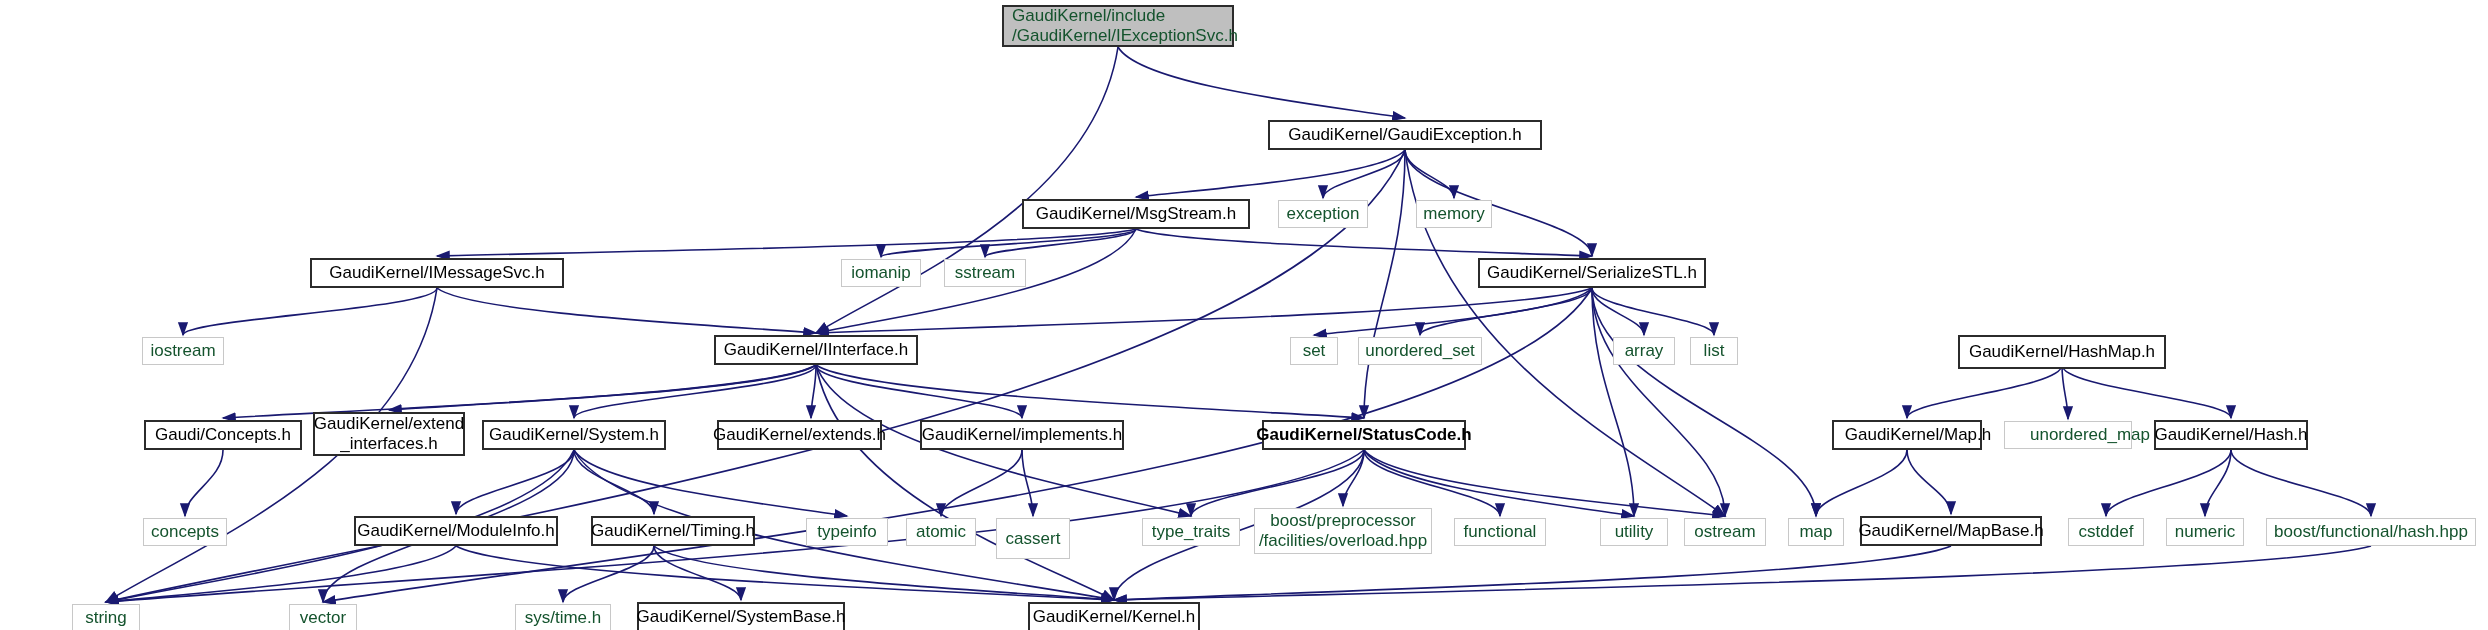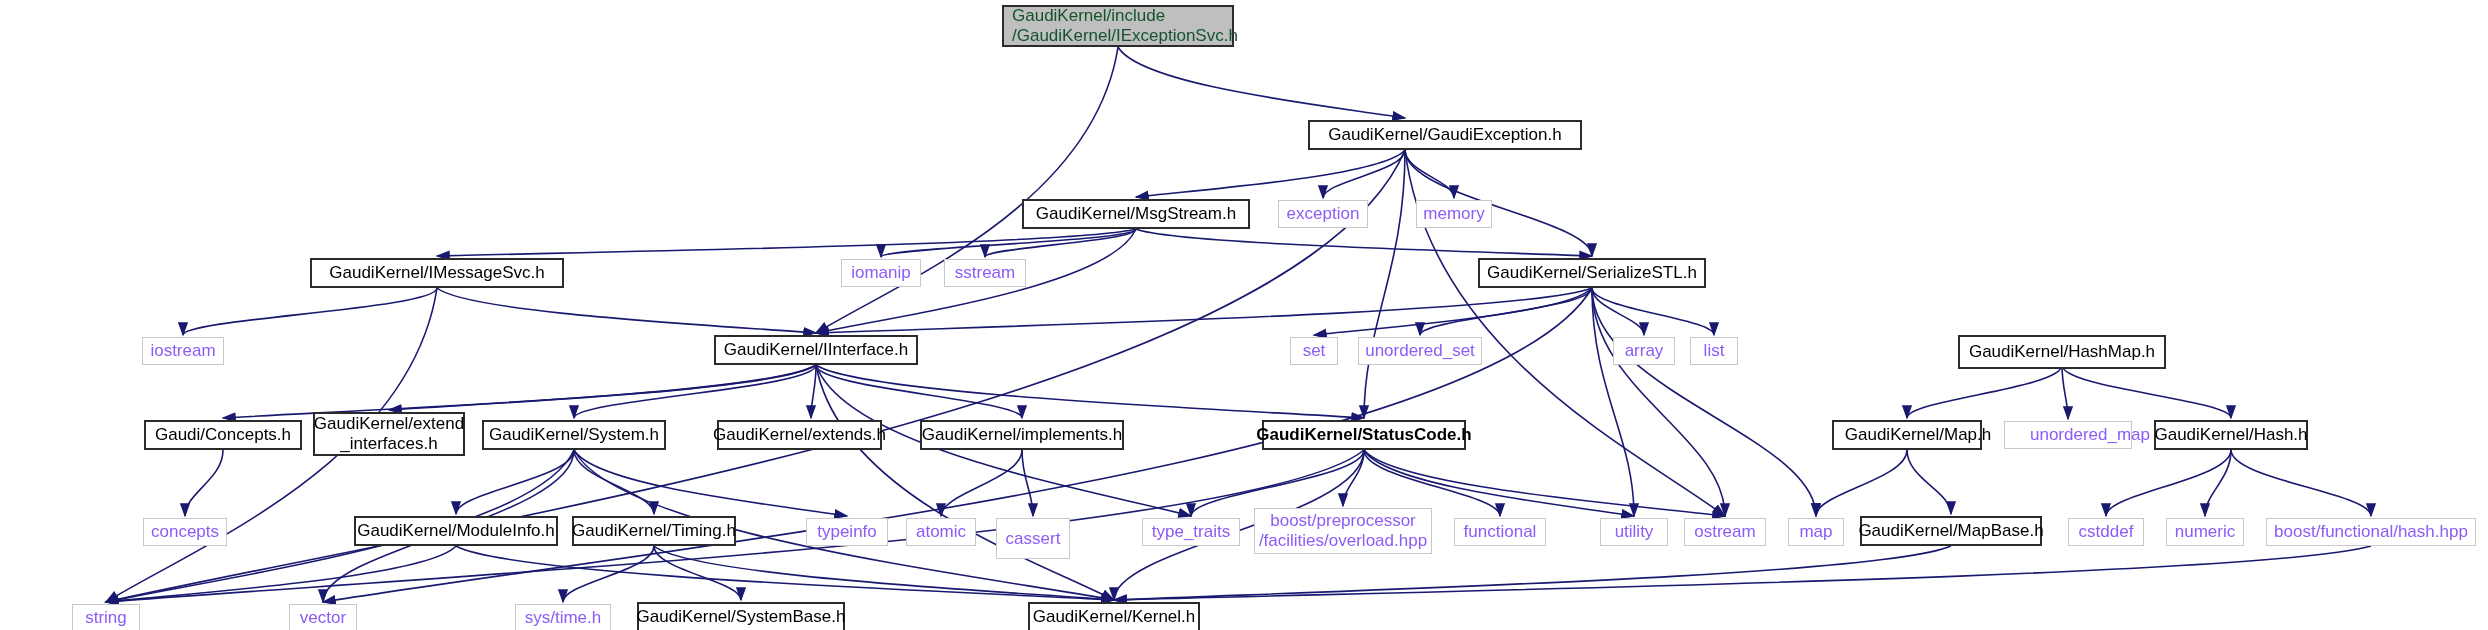--- a/index.html
+++ b/index.html
@@ -1,21 +1,21 @@
 <!DOCTYPE html>
 <html><head>
 <meta charset="utf-8">
 <style>
   html,body{margin:0;padding:0;background:#ffffff;}
   #graph-root{position:relative;width:2488px;height:630px;background:#ffffff;
     font-family:"Liberation Sans","DejaVu Sans",sans-serif;overflow:hidden;}
   #edges{position:absolute;left:0;top:0;width:2488px;height:630px;}
   .node{position:absolute;box-sizing:border-box;display:flex;align-items:center;
     justify-content:center;text-align:center;line-height:1.15;white-space:pre-line;}
-  .node.sys{border:1px solid #c8c8c8;background:#ffffff;color:#8b5cf6;font-size:17px;}
+  .node.sys{border:1px solid #c8c8c8;background:#ffffff;color:#14532d;font-size:17px;}
   .node.gk{border:2px solid #2b2b2b;background:#ffffff;color:#000000;font-size:17px;}
   .node.root{border:2px solid #2b2b2b;background:#bfbfbf;color:#14532d;font-size:17px;
     justify-content:flex-start;padding-left:8px;text-align:left;}
   .node.two-line{font-size:17px;}
 </style>
 </head>
 <body>
 
 <div id="graph-root">
   <svg id="edges" viewBox="0 0 2488 630" xmlns="http://www.w3.org/2000/svg">
@@ -88,21 +88,21 @@
         <path d="M654,546 C654,571.2 563,582.4 563,602" marker-end="url(#ah)"></path>
         <path d="M654,546 C654,570.3 741,581.1 741,600" marker-end="url(#ah)"></path>
         <path d="M654,546 C690.8,575.7 985.2,590.28 1114,600" marker-end="url(#ah)"></path>
         <path d="M1951,546 C1884.04,575.7 1348.3600000000001,590.28 1114,600" marker-end="url(#ah)"></path>
         <path d="M2371,546 C2270.44,575.7 1465.96,590.28 1114,600" marker-end="url(#ah)"></path>
       </g>
   </svg>
   <div id="node-layer">
       <div class="node root two-line" style="left: 1002px; top: 5px; width: 232px; height: 42px;">GaudiKernel/include
 /GaudiKernel/IExceptionSvc.h</div>
-      <div class="node gk" style="left: 1268px; top: 120px; width: 274px; height: 30px; margin-left: 40px;">GaudiKernel/GaudiException.h</div>
+      <div class="node gk" style="left: 1268px; top: 120px; width: 274px; height: 30px;">GaudiKernel/GaudiException.h</div>
       <div class="node gk" style="left: 1022px; top: 199px; width: 228px; height: 30px;">GaudiKernel/MsgStream.h</div>
       <div class="node sys" style="left: 1278px; top: 200px; width: 90px; height: 28px;">exception</div>
       <div class="node sys" style="left: 1416px; top: 200px; width: 76px; height: 28px;">memory</div>
       <div class="node gk" style="left: 310px; top: 258px; width: 254px; height: 30px;">GaudiKernel/IMessageSvc.h</div>
       <div class="node gk" style="left: 1478px; top: 258px; width: 228px; height: 30px;">GaudiKernel/SerializeSTL.h</div>
       <div class="node sys" style="left: 841px; top: 259px; width: 80px; height: 28px;">iomanip</div>
       <div class="node sys" style="left: 944px; top: 259px; width: 82px; height: 28px;">sstream</div>
       <div class="node sys" style="left: 142px; top: 337px; width: 82px; height: 28px;">iostream</div>
       <div class="node gk" style="left: 714px; top: 335px; width: 204px; height: 30px;">GaudiKernel/IInterface.h</div>
       <div class="node sys" style="left: 1290px; top: 337px; width: 48px; height: 28px;">set</div>
@@ -115,21 +115,21 @@
 _interfaces.h</div>
       <div class="node gk" style="left: 482px; top: 420px; width: 184px; height: 30px;">GaudiKernel/System.h</div>
       <div class="node gk" style="left: 717px; top: 420px; width: 165px; height: 30px;">GaudiKernel/extends.h</div>
       <div class="node gk" style="left: 920px; top: 420px; width: 204px; height: 30px;">GaudiKernel/implements.h</div>
       <div class="node gk" style="left: 1262px; top: 420px; width: 204px; height: 30px; font-weight: bold;">GaudiKernel/StatusCode.h</div>
       <div class="node gk" style="left: 1832px; top: 420px; width: 150px; height: 30px; padding-left: 22px;">GaudiKernel/Map.h</div>
       <div class="node sys" style="left: 2004px; top: 421px; width: 128px; height: 28px; padding-left: 44px;">unordered_map</div>
       <div class="node gk" style="left: 2154px; top: 420px; width: 154px; height: 30px;">GaudiKernel/Hash.h</div>
       <div class="node sys" style="left: 143px; top: 518px; width: 84px; height: 28px;">concepts</div>
       <div class="node gk" style="left: 354px; top: 516px; width: 204px; height: 30px;">GaudiKernel/ModuleInfo.h</div>
-      <div class="node gk" style="left: 572px; top: 516px; width: 164px; height: 30px;">GaudiKernel/Timing.h</div>
+      <div class="node gk" style="left: 591px; top: 516px; width: 164px; height: 30px;">GaudiKernel/Timing.h</div>
       <div class="node sys" style="left: 806px; top: 518px; width: 82px; height: 28px;">typeinfo</div>
       <div class="node sys" style="left: 906px; top: 518px; width: 70px; height: 28px;">atomic</div>
       <div class="node sys" style="left: 996px; top: 518px; width: 74px; height: 41px;">cassert</div>
       <div class="node sys" style="left: 1142px; top: 518px; width: 98px; height: 28px;">type_traits</div>
       <div class="node sys two-line" style="left: 1254px; top: 508px; width: 178px; height: 46px;">boost/preprocessor
 /facilities/overload.hpp</div>
       <div class="node sys" style="left: 1454px; top: 518px; width: 92px; height: 28px;">functional</div>
       <div class="node sys" style="left: 1600px; top: 518px; width: 68px; height: 28px;">utility</div>
       <div class="node sys" style="left: 1684px; top: 518px; width: 82px; height: 28px;">ostream</div>
       <div class="node sys" style="left: 1788px; top: 518px; width: 56px; height: 28px;">map</div>

